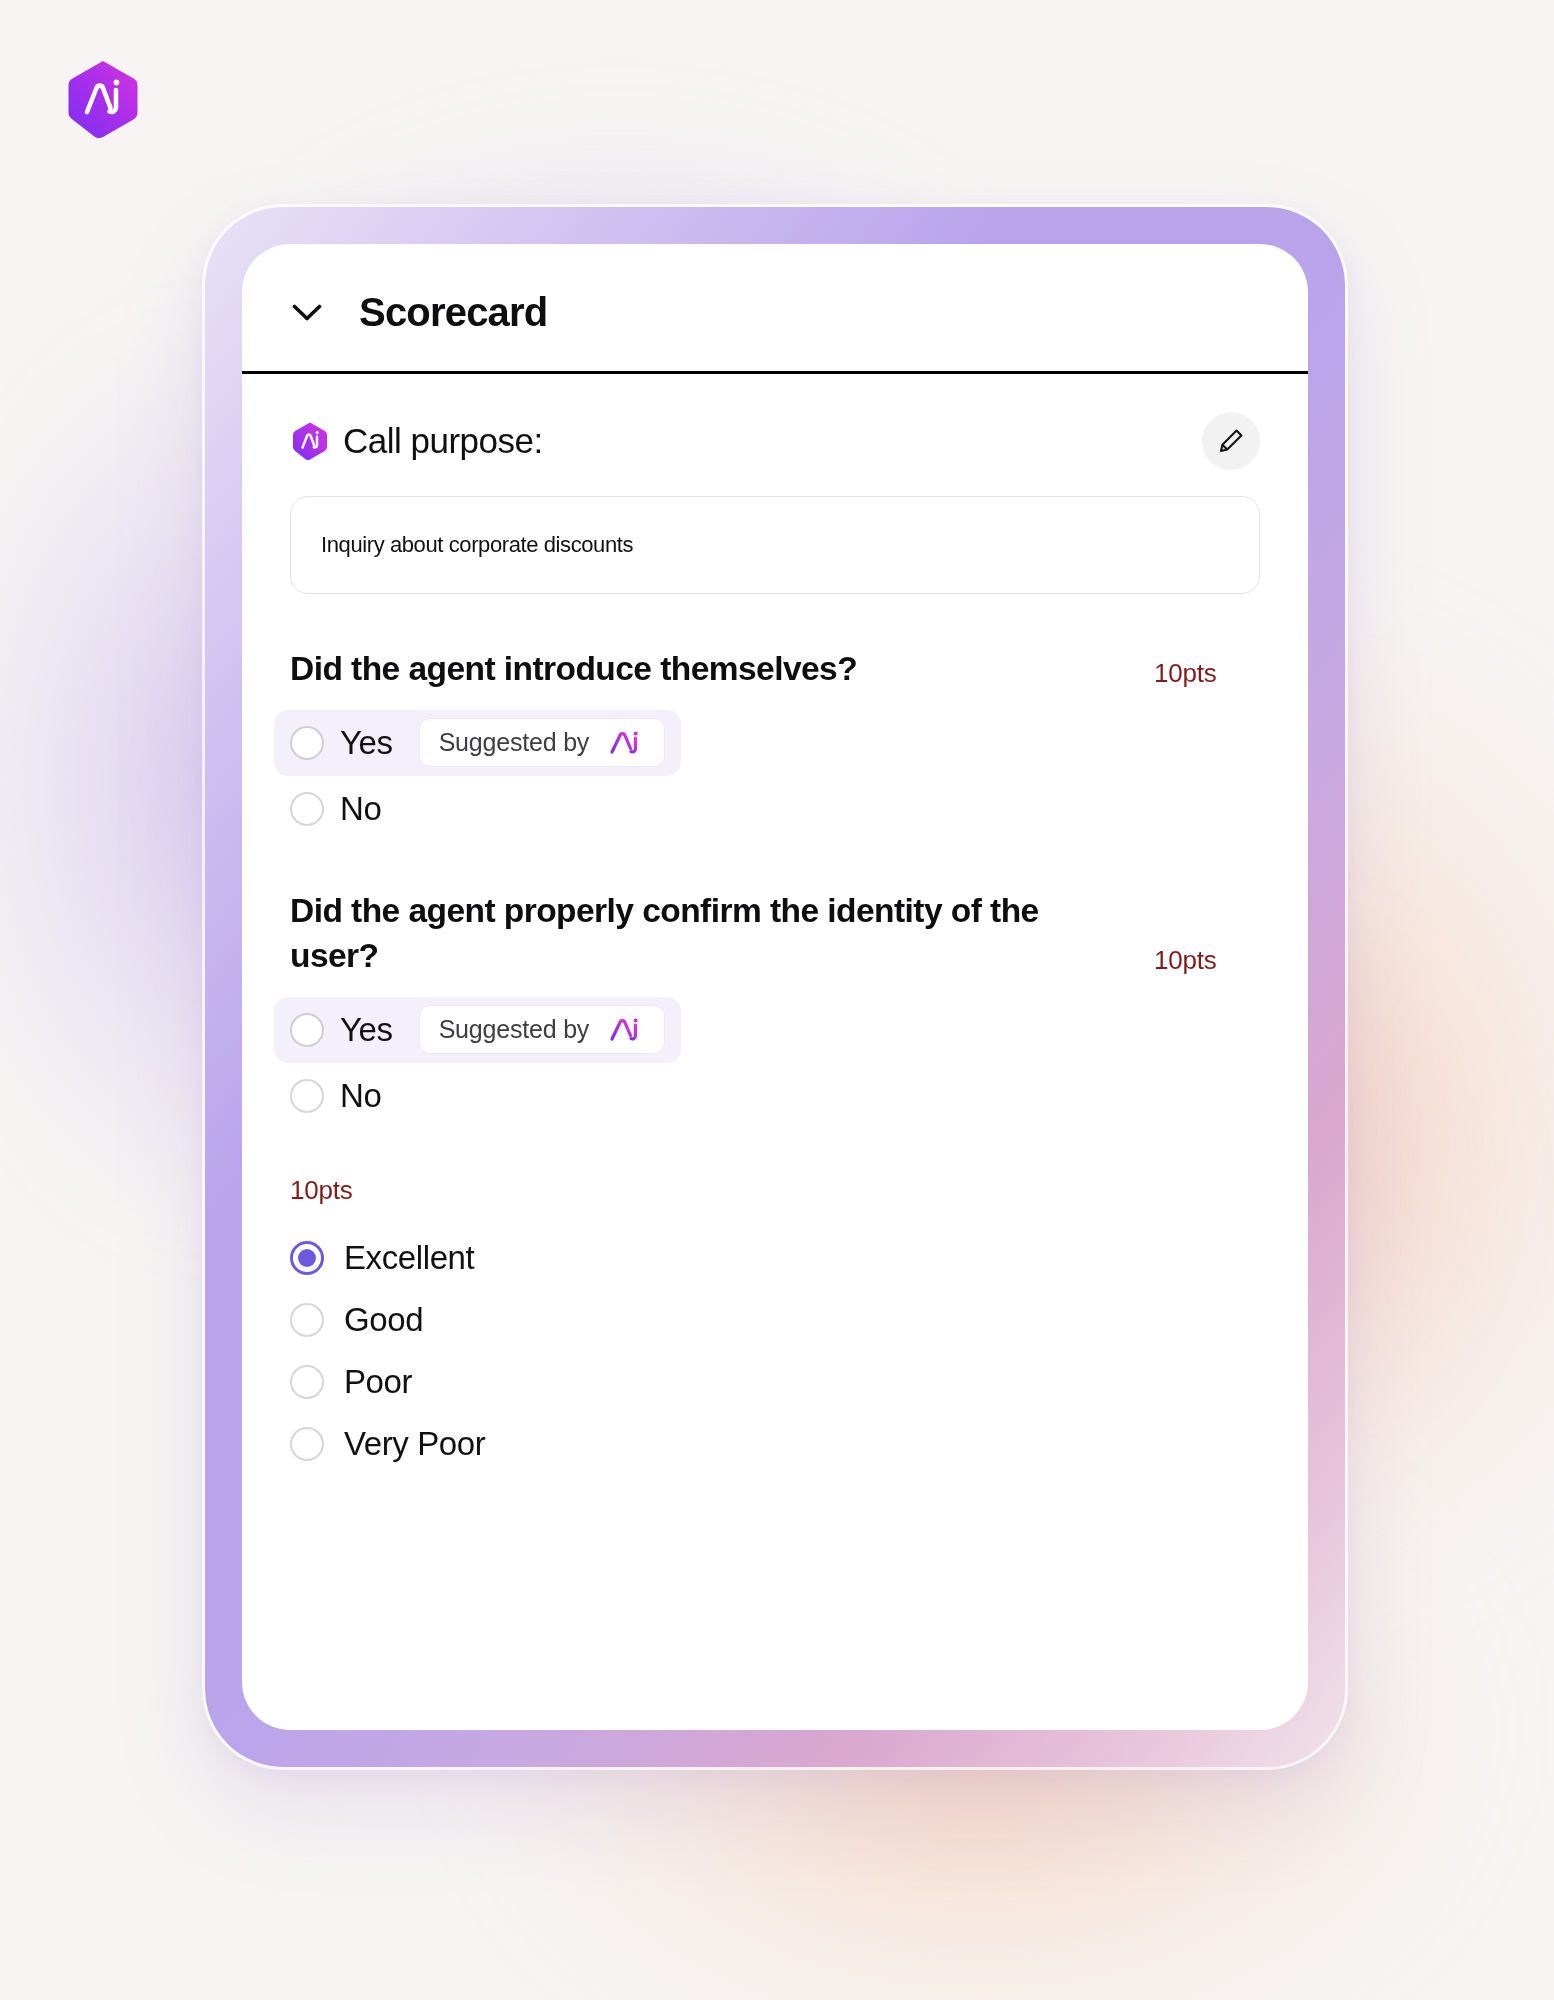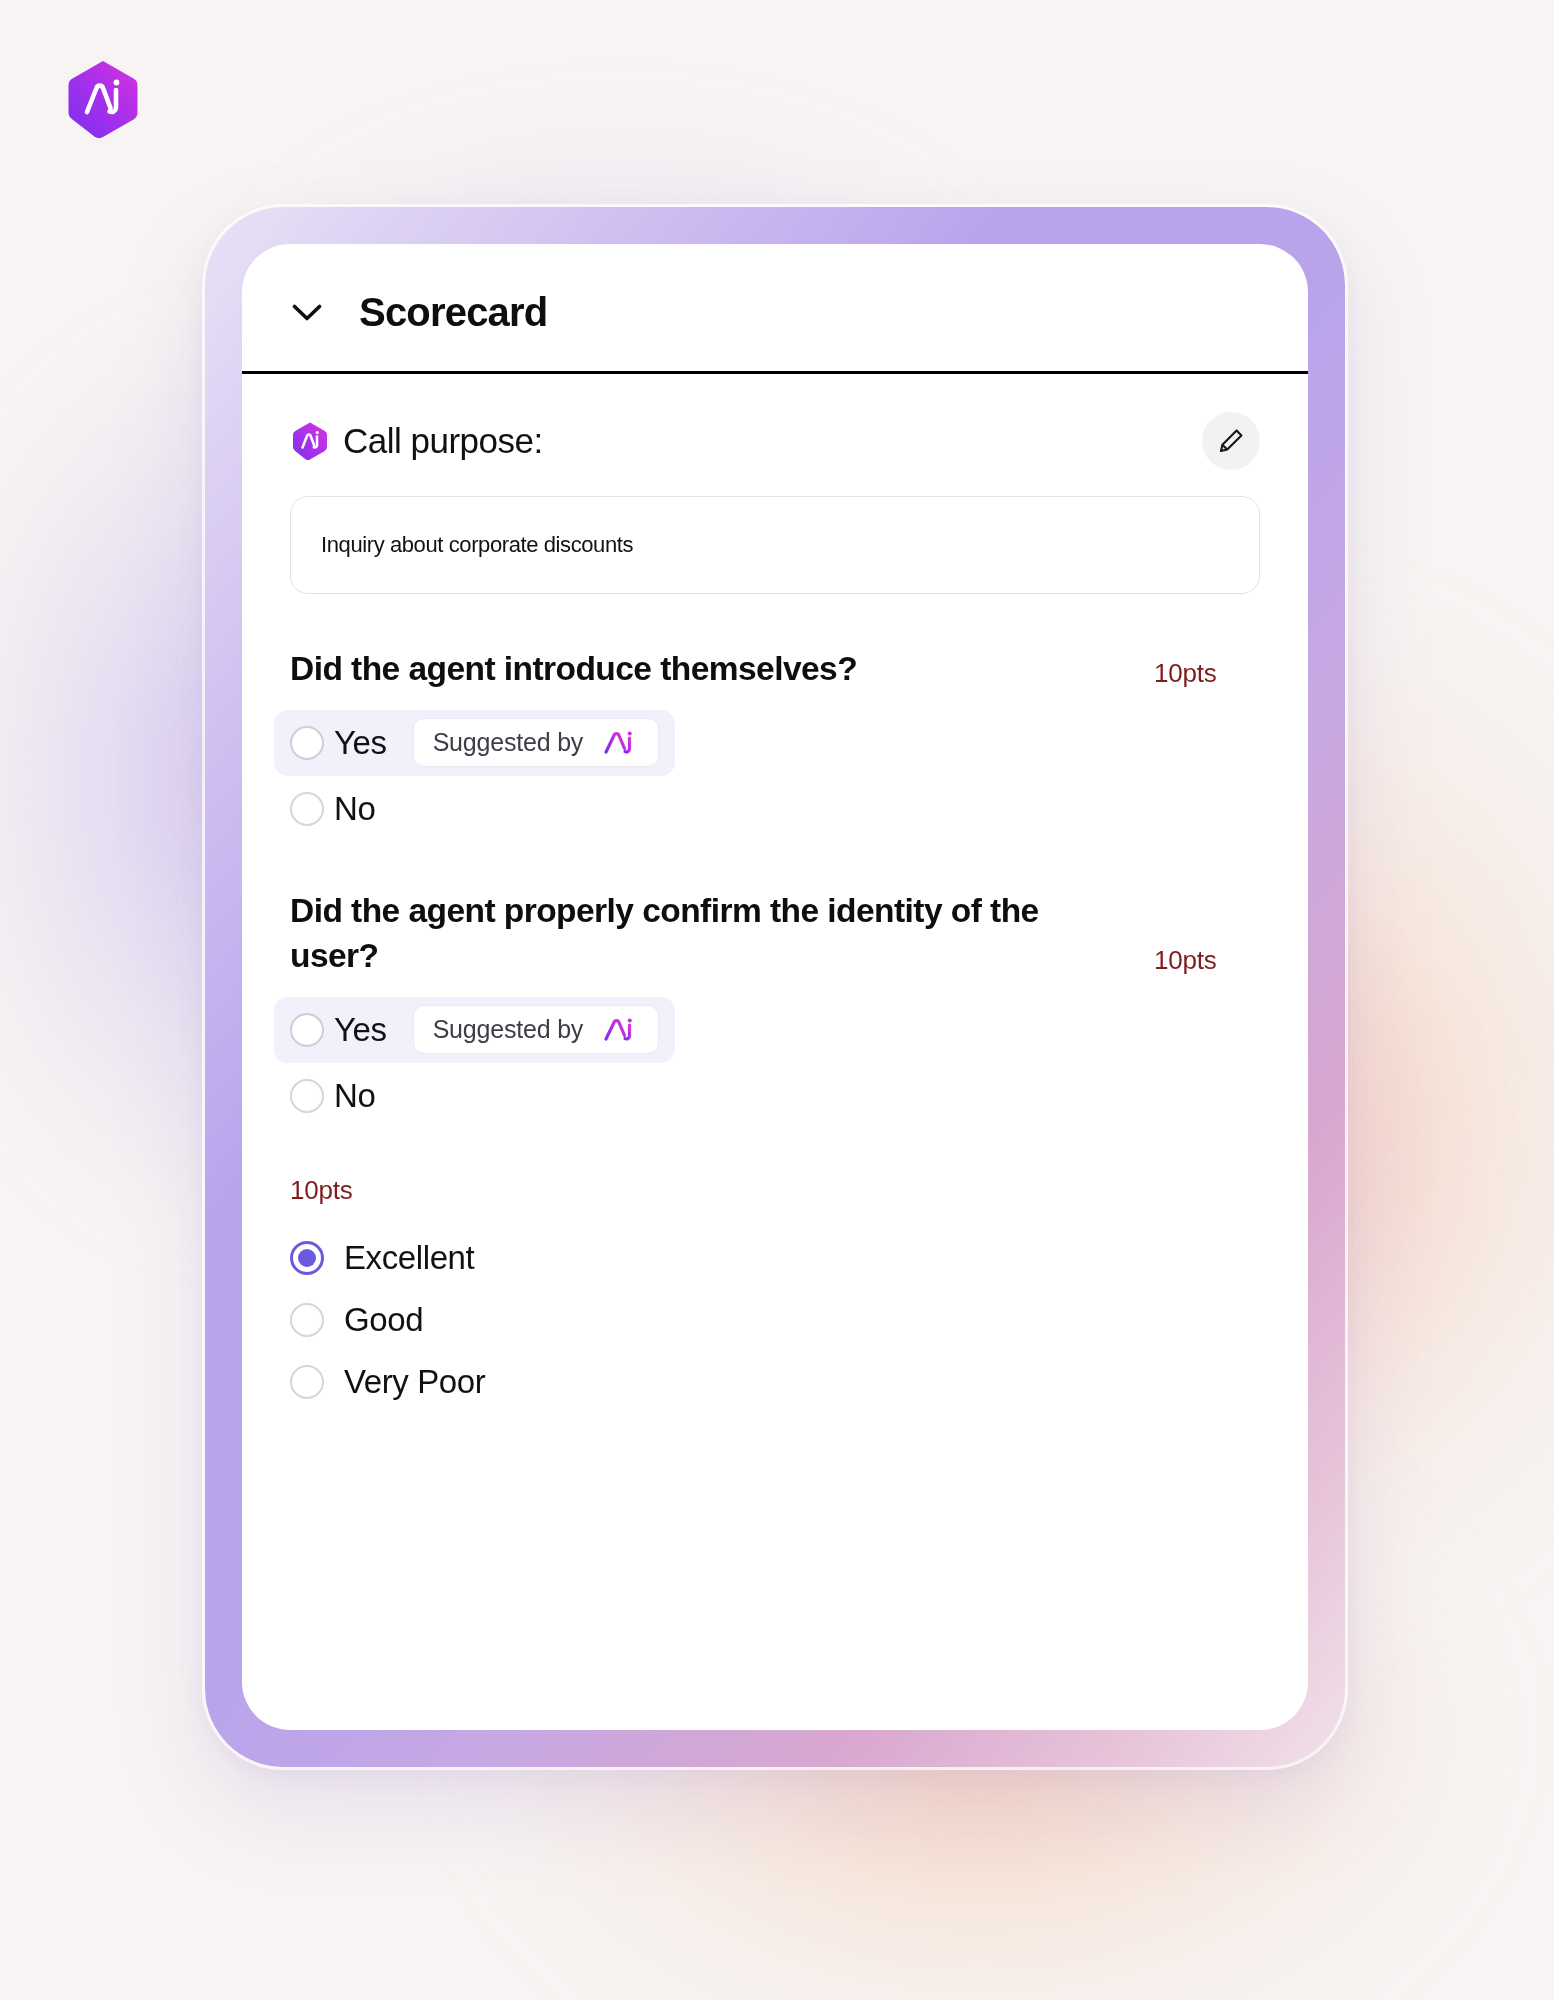--- a/index.html
+++ b/index.html
@@ -240,21 +240,21 @@
     width: 18px; height: 18px;
     border-radius: 50%;
     background: #6b5ae0;
   }
   .radio.dim { border-color: #cfcdd6; }
 
   .option-label {
     font-size: 33px;
     letter-spacing: -0.4px;
     color: #111114;
-    margin-left: 10px;
+    margin-left: 16px;
     white-space: nowrap;
   }
 
   .suggested-chip {
     margin-left: 26px;
     display: flex;
     align-items: center;
     gap: 20px;
     background: #ffffff;
     border: 1.4px solid #ece7f4;
@@ -436,20 +436,26 @@
           <div class="option-row">
             <span class="radio">
                 <span class="dot"></span>
               </span>
             <span class="option-label">Good</span>
           </div>
           <div class="option-row">
             <span class="radio">
                 <span class="dot"></span>
               </span>
+            <span class="option-label">Poor</span>
+          </div>
+          <div class="option-row">
+            <span class="radio">
+                <span class="dot"></span>
+              </span>
             <span class="option-label">Very Poor</span>
           </div>
         </div>
       </div>
 
     </div>
   </div>
 </div>
 
 </body></html>

